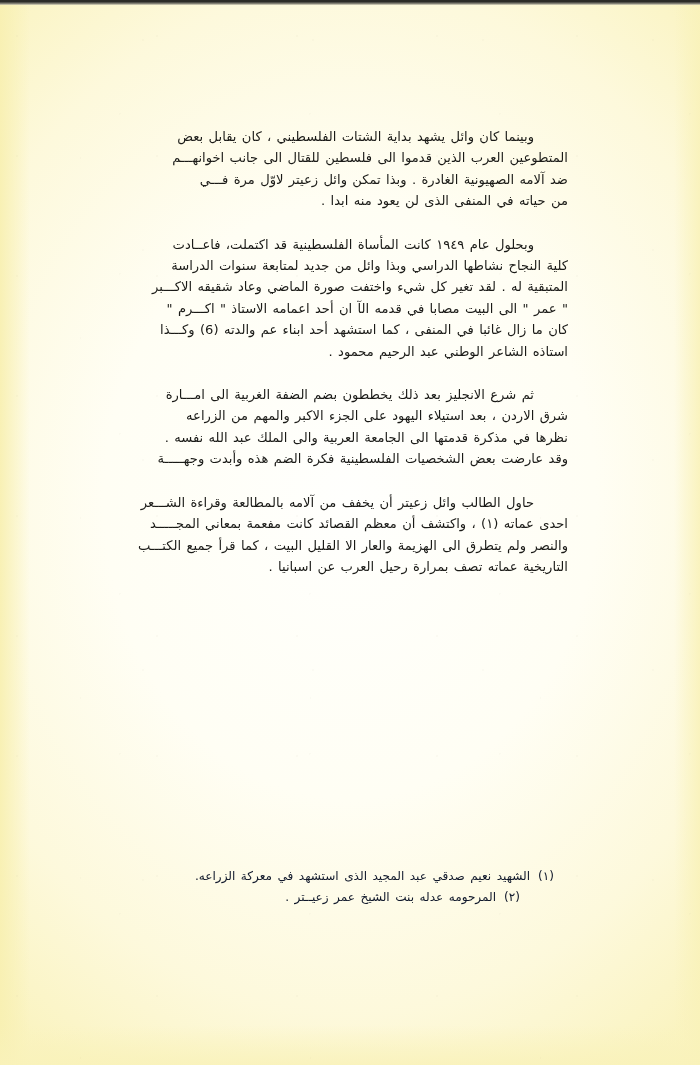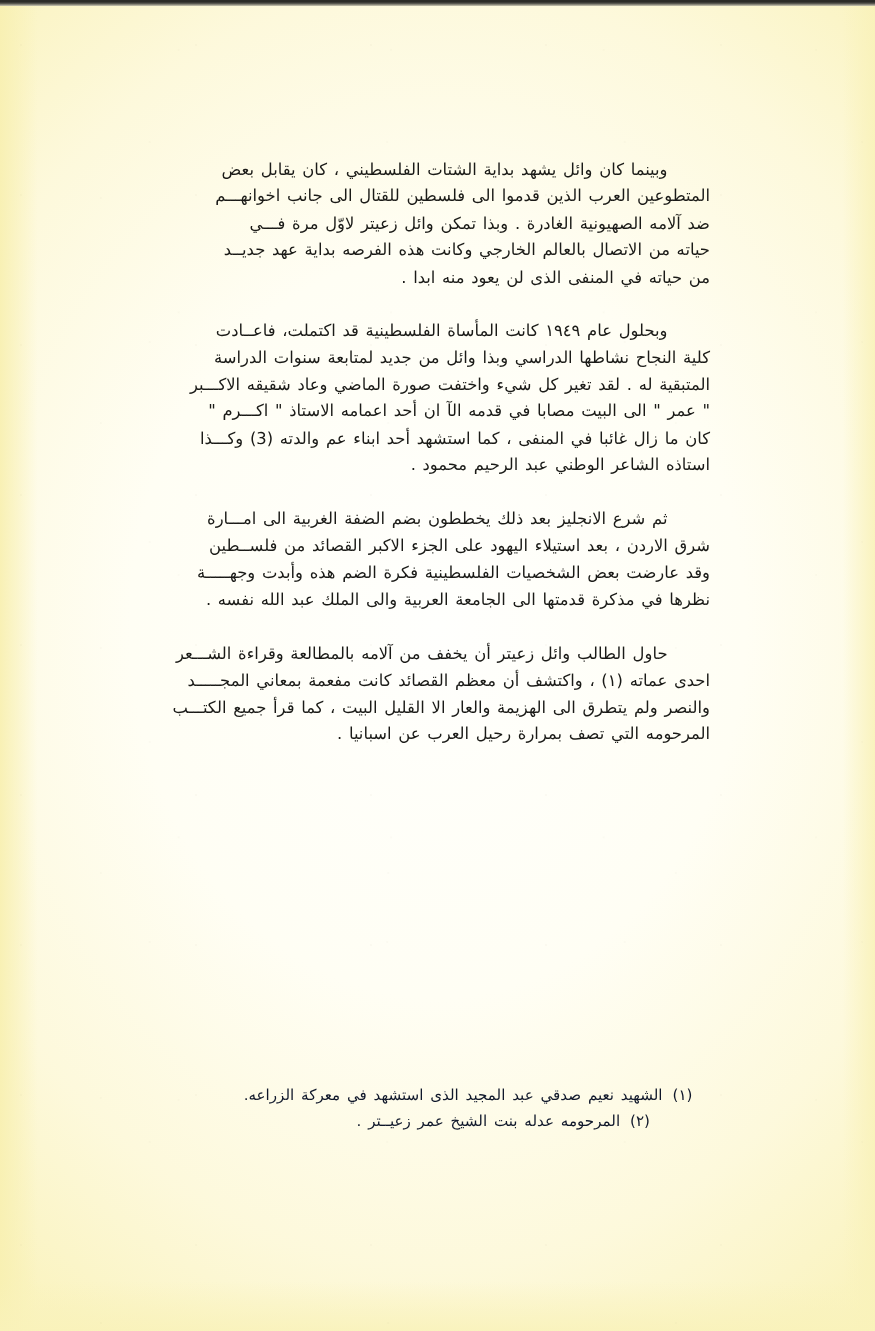--- a/index.html
+++ b/index.html
@@ -127,45 +127,44 @@
   <div class="edge-warm-right"></div>
   <div class="edge-warm-bottom"></div>
   <div class="scan-top-strip"></div>
 
   <div class="text-block">
 
     <p class="para">
       <span class="line"><span class="lead-indent"></span><span>وبينما كان وائل يشهد بداية الشتات الفلسطيني ، كان يقابل بعض</span></span>
       <span class="line">المتطوعين العرب الذين قدموا الى فلسطين للقتال الى جانب اخوانهـــم</span>
       <span class="line">ضد آلامه الصهيونية الغادرة .  وبذا تمكن وائل زعيتر لاوّل مرة فـــي</span>
-      <span class="line">حياته من الاتصال بالعالم الخارجي وكانت هذه الفرصه بداية عهد جديــد</span>
       <span class="line">من حياته في المنفى الذى لن يعود منه ابدا .</span>
     </p>
 
     <p class="para">
       <span class="line"><span class="lead-indent"></span><span>وبحلول عام ١٩٤٩ كانت المأساة الفلسطينية قد اكتملت، فاعــادت</span></span>
       <span class="line">كلية النجاح نشاطها الدراسي وبذا وائل من جديد لمتابعة سنوات الدراسة</span>
       <span class="line">المتبقية له .  لقد تغير كل شيء واختفت صورة الماضي وعاد شقيقه الاكـــبر</span>
       <span class="line">" عمر "  الى البيت مصابا في قدمه الآ ان أحد اعمامه الاستاذ " اكـــرم "</span>
-      <span class="line">كان ما زال غائبا في المنفى ، كما استشهد أحد ابناء عم والدته (3) وكـــذا</span>
+      <span class="line">كان ما زال غائبا في المنفى ، كما استشهد أحد ابناء عم والدته (6) وكـــذا</span>
       <span class="line">استاذه الشاعر الوطني  عبد الرحيم محمود .</span>
     </p>
 
     <p class="para">
       <span class="line"><span class="lead-indent"></span><span>ثم شرع الانجليز بعد ذلك يخططون بضم الضفة الغربية الى امـــارة</span></span>
-      <span class="line">شرق الاردن ،  بعد استيلاء اليهود على الجزء الاكبر القصائد من فلســطين</span>
+      <span class="line">شرق الاردن ،  بعد استيلاء اليهود على الجزء الاكبر والمهم من الزراعه</span>
+      <span class="line">نظرها في مذكرة قدمتها الى الجامعة العربية  والى الملك عبد الله نفسه .</span>
       <span class="line">وقد عارضت بعض الشخصيات الفلسطينية فكرة الضم هذه وأبدت وجهـــــة</span>
-      <span class="line">نظرها في مذكرة قدمتها الى الجامعة العربية  والى الملك عبد الله نفسه .</span>
     </p>
 
     <p class="para">
       <span class="line"><span class="lead-indent"></span><span>حاول الطالب وائل زعيتر أن يخفف من آلامه بالمطالعة  وقراءة الشـــعر</span></span>
       <span class="line">احدى عماته (١) ، واكتشف أن معظم القصائد كانت مفعمة بمعاني المجـــــد</span>
       <span class="line">والنصر ولم يتطرق الى الهزيمة والعار الا القليل البيت ، كما قرأ جميع الكتـــب</span>
-      <span class="line">المرحومه التي تصف بمرارة رحيل العرب عن اسبانيا .</span>
+      <span class="line">التاريخية عماته تصف بمرارة رحيل العرب عن اسبانيا .</span>
     </p>
 
   </div>
 
   <div class="footnotes">
     <div class="footnote-row fn-1">
       <span class="fn-marker">(١)</span><span>الشهيد نعيم صدقي عبد المجيد الذى استشهد في معركة الزراعه.</span>
     </div>
     <div class="footnote-row fn-2">
       <span class="fn-marker">(٢)</span><span>المرحومه عدله بنت الشيخ عمر زعيــتر .</span>

